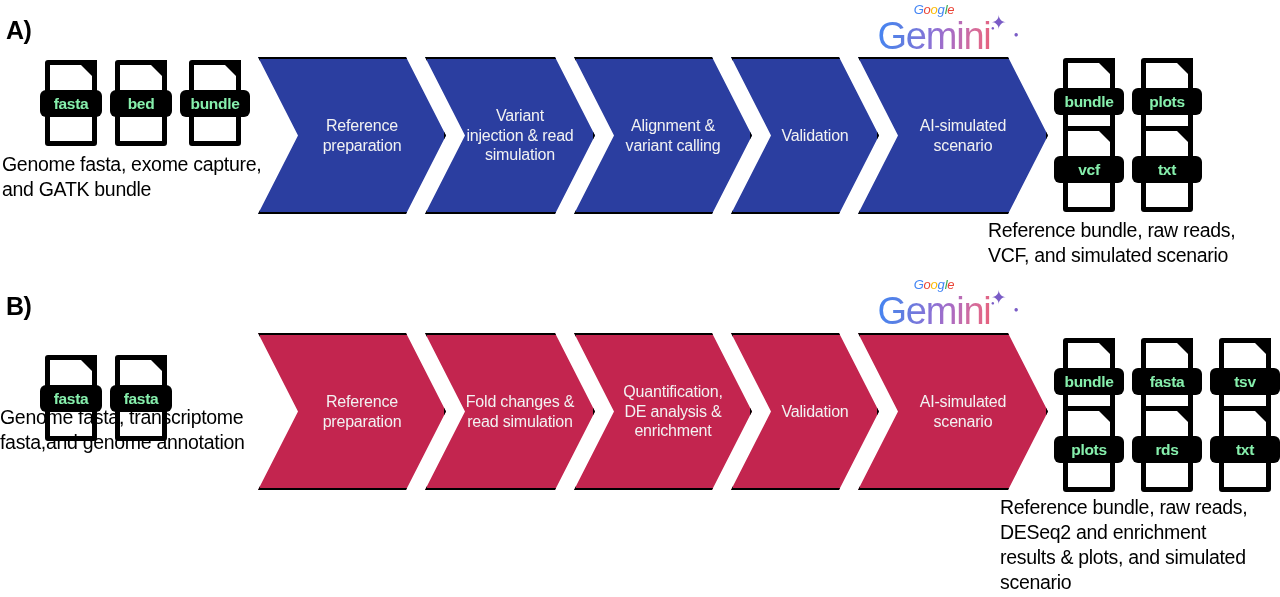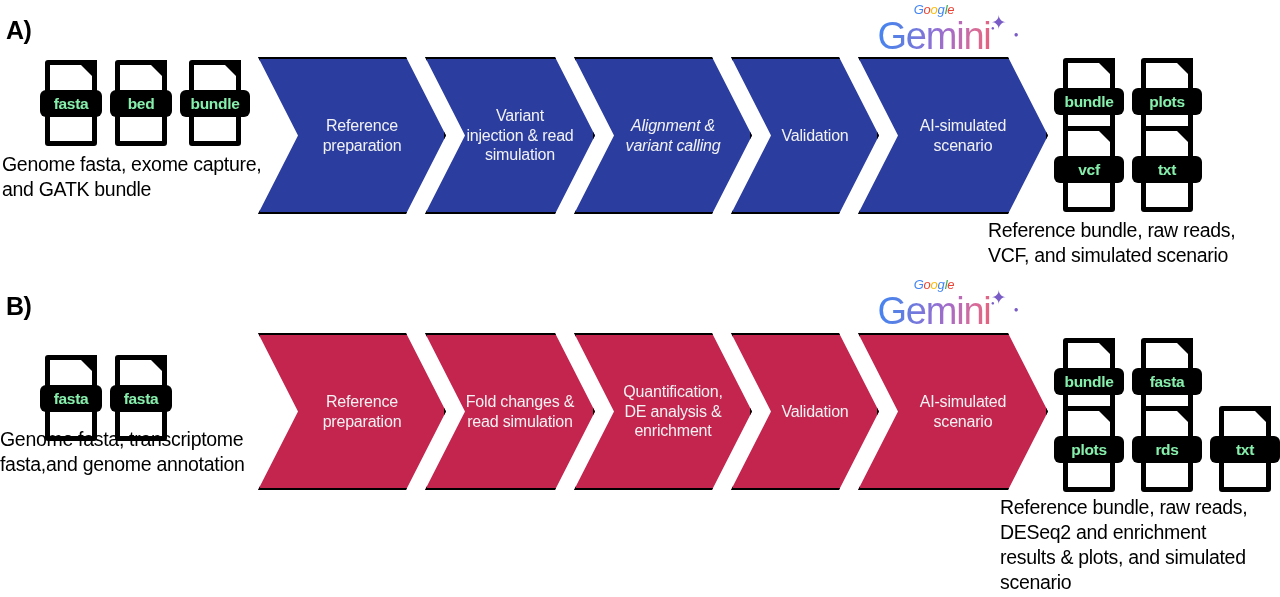--- a/index.html
+++ b/index.html
@@ -211,21 +211,21 @@
       <div class="fill"></div>
       <div class="label">Reference
 preparation</div>
     </div>
     <div class="chev" style="flex:0 0 170px;">
       <div class="fill"></div>
       <div class="label">Variant
 injection &amp; read
 simulation</div>
     </div>
-    <div class="chev" style="flex:0 0 178px;font-style:italic;">
+    <div class="chev" style="flex:0 0 178px;">
       <div class="fill"></div>
       <div class="label">Alignment &amp;
 variant calling</div>
     </div>
     <div class="chev" style="flex:0 0 148px;">
       <div class="fill"></div>
       <div class="label">Validation</div>
     </div>
     <div class="chev" style="flex:0 0 190px;">
       <div class="fill"></div>
@@ -270,21 +270,21 @@
       <div class="fold"></div>
       <div class="band">fasta</div>
     </div>
     <div class="file-icon">
       <div class="doc"></div>
       <div class="fold"></div>
       <div class="band">fasta</div>
     </div>
   </div>
 
-  <div class="caption" style="left:0px; top:427px; width:290px; white-space:pre-line;">Genome fasta, transcriptome
+  <div class="caption" style="left:0px; top:405px; width:290px; white-space:pre-line;">Genome fasta, transcriptome
 fasta,and genome annotation</div>
 
   <div class="gemini" style="left:868px; top:278px;">
     <div class="google"><span class="g1">G</span><span class="g2">o</span><span class="g3">o</span><span class="g4">g</span><span class="g5">l</span><span class="g6">e</span></div>
     <div style="position:relative; display:inline-block;">
       <span class="word">Gemini</span>
       <span class="spark big" style="right:-16px; top:-4px;">✦</span>
       <span class="spark dot1" style="right:-28px; top:14px;">●</span>
       <span class="spark dot2" style="right:-4px; top:8px;">●</span>
     </div>
@@ -322,20 +322,25 @@
     <div class="file-icon wide">
       <div class="doc"></div>
       <div class="fold"></div>
       <div class="band">bundle</div>
     </div>
     <div class="file-icon wide">
       <div class="doc"></div>
       <div class="fold"></div>
       <div class="band">fasta</div>
     </div>
+    <div class="file-icon wide">
+      <div class="doc"></div>
+      <div class="fold"></div>
+      <div class="band">tsv</div>
+    </div>
   </div>
   <div class="file-row" style="left:1054px; top:406px;">
     <div class="file-icon wide">
       <div class="doc"></div>
       <div class="fold"></div>
       <div class="band">plots</div>
     </div>
     <div class="file-icon wide">
       <div class="doc"></div>
       <div class="fold"></div>

